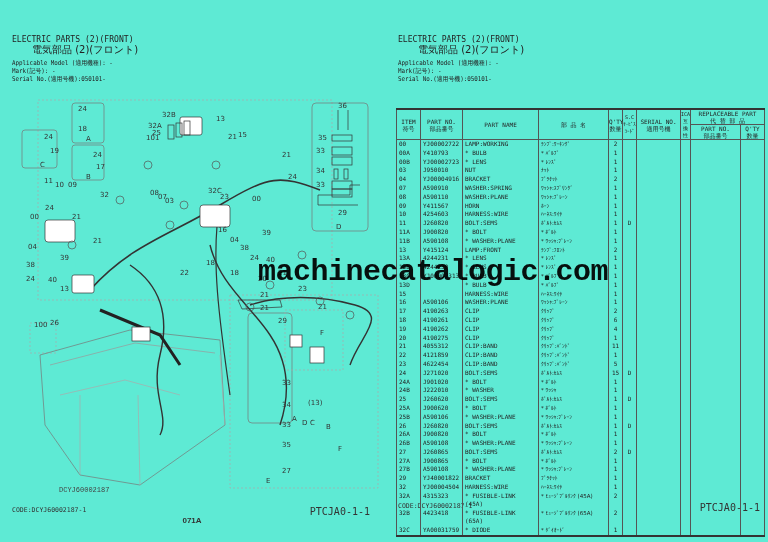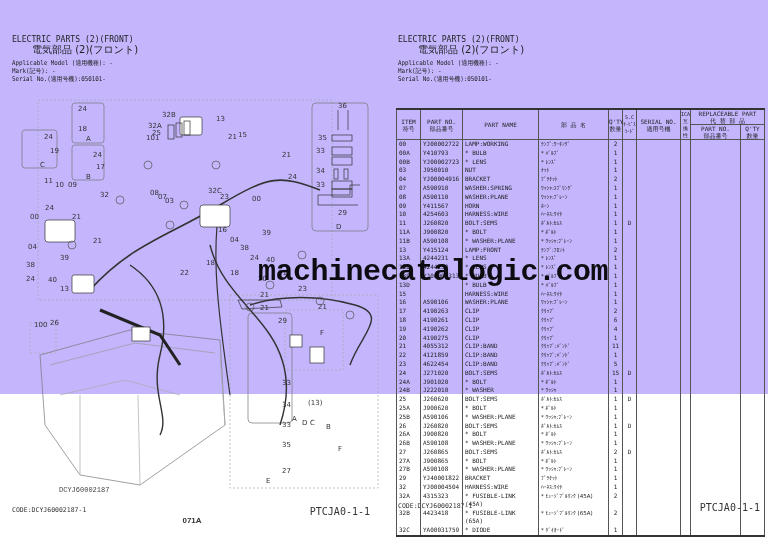--- a/index.html
+++ b/index.html
@@ -1,17 +1,17 @@
 <!DOCTYPE html>
 <html><head>
 <meta charset="utf-8">
 <style>
   html,body{margin:0;padding:0;background:#fff;}
   body{width:768px;height:542px;position:relative;overflow:hidden;font-family:"DejaVu Sans Mono","Liberation Mono",monospace;color:#222;}
-  .page{position:absolute;top:0;height:394px;width:384px;background:#c4b5fd;}
+  .page{position:absolute;top:0;height:542px;width:384px;background:#5eead4;}
   .page.left{left:0;}
   .page.right{left:384px;}
   .hdr{position:absolute;left:12px;top:33px;}
   .right .hdr{left:14px;}
   .title-en{font-size:9.5px;line-height:11px;letter-spacing:0;transform:scaleX(0.85);transform-origin:left;white-space:nowrap;}
   .title-ja{font-size:10px;line-height:12px;font-family:"DejaVu Sans",sans-serif;white-space:nowrap;margin-left:20px;}
   .meta{font-size:6.5px;line-height:8px;margin-top:3px;white-space:nowrap;transform:scaleX(0.9);transform-origin:left;}
   .code{position:absolute;top:506px;left:12px;font-size:6.5px;color:#333;white-space:nowrap;}
   .right .code{left:14px;top:502px;}
   .ptc{position:absolute;top:506px;right:14px;font-size:10px;color:#333;white-space:nowrap;}

